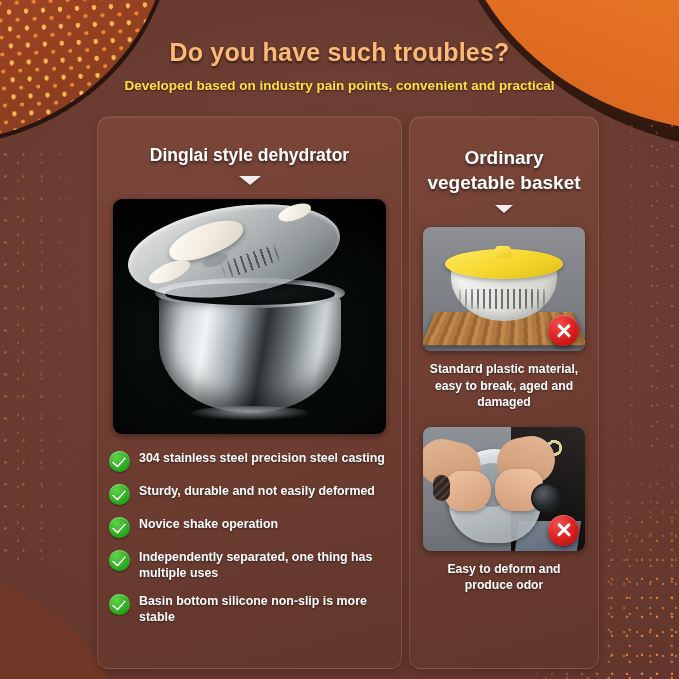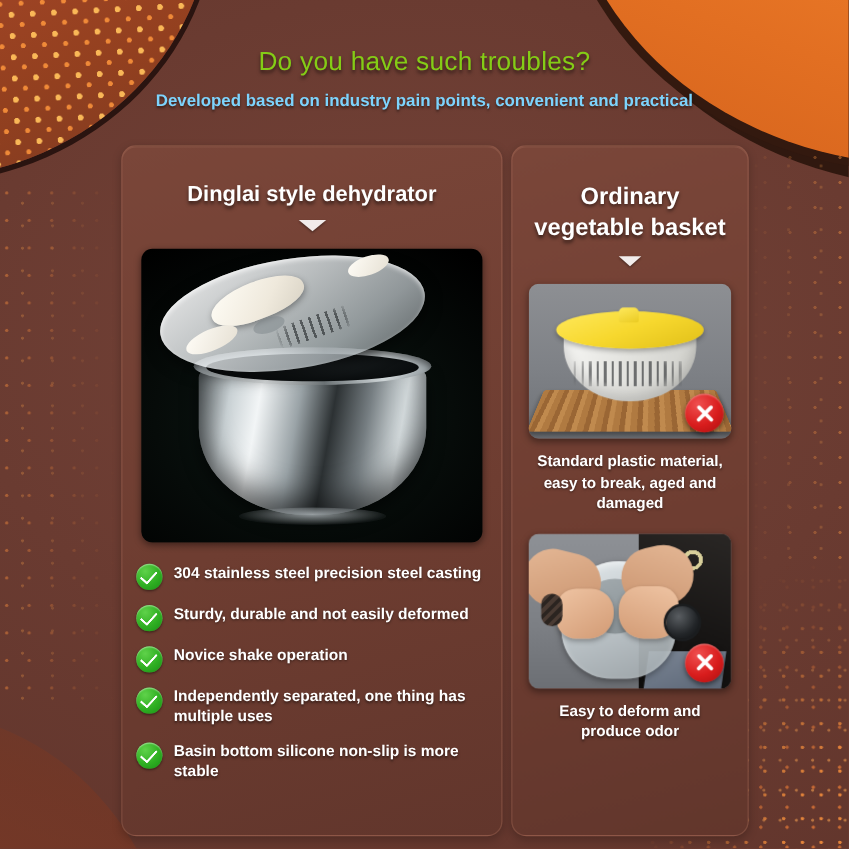--- a/index.html
+++ b/index.html
@@ -70,25 +70,25 @@
     background:
       radial-gradient(circle at 40% 30%, rgba(235,140,65,.5) 0 1.1px, transparent 1.5px) 0 0/20px 20px,
       radial-gradient(circle at 80% 75%, rgba(240,155,75,.35) 0 1px, transparent 1.4px) 0 0/26px 17px;
     -webkit-mask-image:linear-gradient(270deg,#000 0%, transparent 88%);
     mask-image:linear-gradient(270deg,#000 0%, transparent 88%);
   }
 
   
   .header{position:absolute;left:0;right:0;top:38px;text-align:center;z-index:5;}
   .title{
-    font-size:21px;font-weight:normal;color:#84cc16;letter-spacing:.2px;
+    font-size:25px;font-weight:bold;color:#fdba74;letter-spacing:.2px;
     text-shadow:0 2px 3px rgba(0,0,0,.55);
   }
   .subtitle{
-    margin-top:9px;font-size:13.5px;font-weight:bold;color:#7dd3fc;
+    margin-top:9px;font-size:13.5px;font-weight:bold;color:#fde047;
     line-height:1.42;text-shadow:0 1px 2px rgba(0,0,0,.5);
     padding:0 96px;
   }
 
   
   .panels{position:absolute;left:97px;top:116px;width:500px;height:552px;z-index:4;padding-left:25px;}
   .panel{
     position:absolute;top:0;
     background:linear-gradient(165deg,#7a4639 0%,#6e3d31 55%,#62362c 100%);
     border:1px solid rgba(255,180,150,.16);

